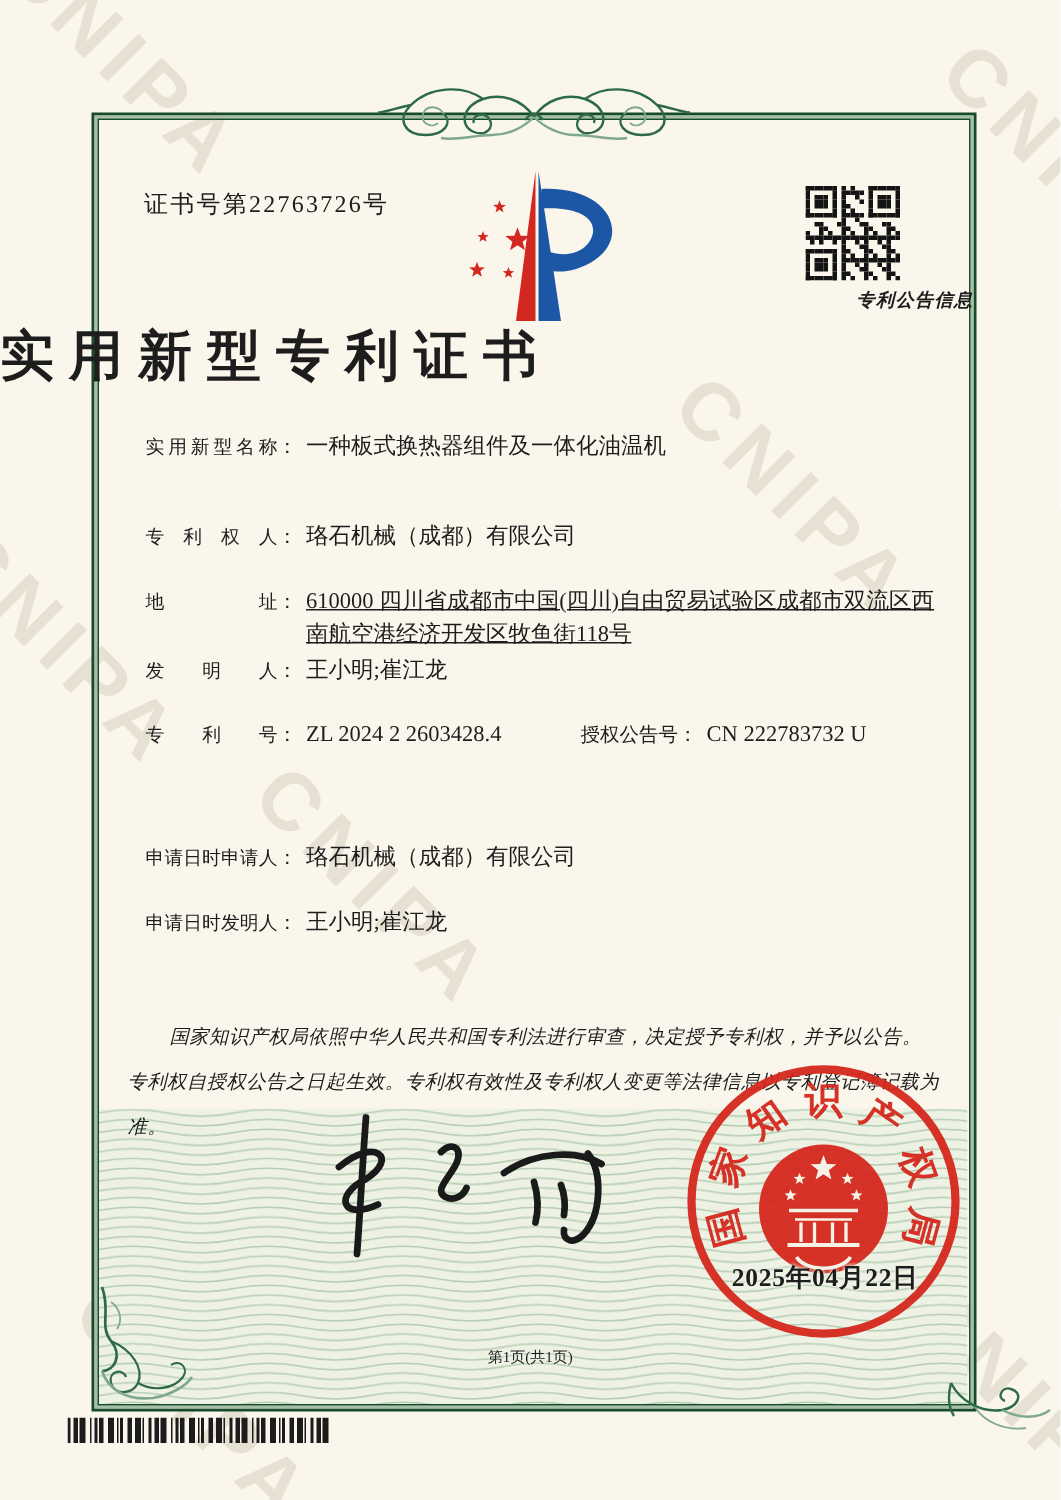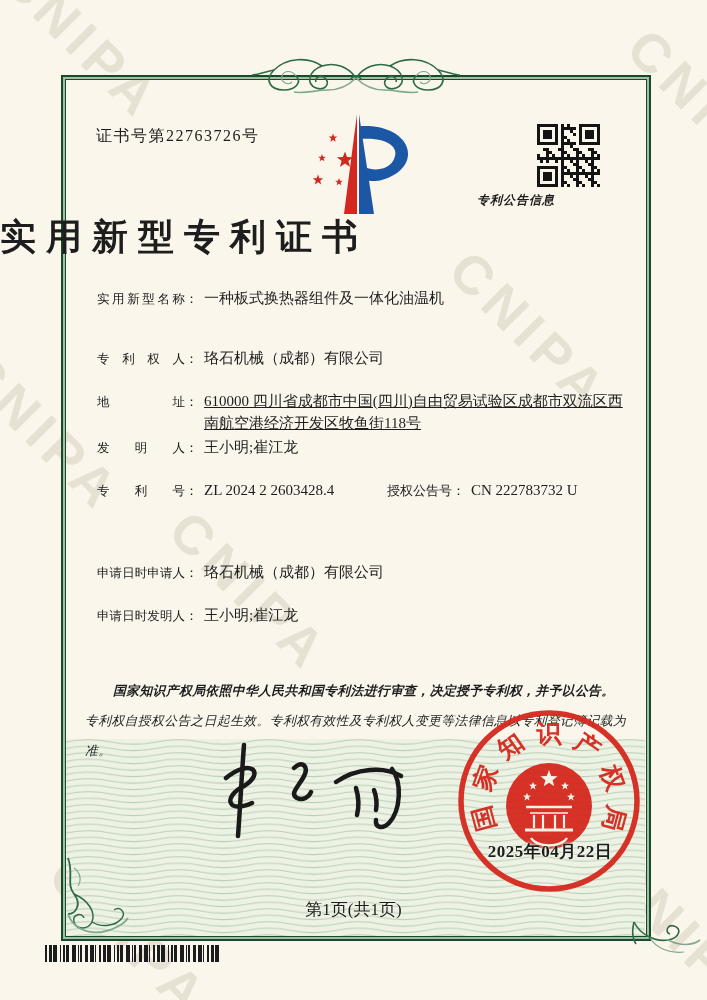--- a/index.html
+++ b/index.html
@@ -17,50 +17,50 @@
   .frame{position:absolute;left:61px;top:75px;width:590px;height:866px;
          border:2.5px solid #17492b;box-sizing:border-box;}
   .frame-m{position:absolute;inset:0;border:2px solid #a3c0a4;}
   .frame-i{position:absolute;inset:0;border:1px solid #17492b;}
   .waves{position:absolute;left:66px;top:739px;z-index:1;}
   .orn{position:absolute;z-index:3;}
   
   .certno{position:absolute;left:96px;top:126px;font-size:16px;letter-spacing:1.5px;z-index:4;}
   .logo{position:absolute;left:293px;top:110px;z-index:4;}
   .qrbox{position:absolute;left:537px;top:124px;z-index:4;}
-  .qrlabel{position:absolute;left:477px;top:192px;width:128px;text-align:left;
+  .qrlabel{position:absolute;left:521px;top:192px;width:128px;text-align:right;
            font-size:12px;font-weight:bold;font-style:italic;letter-spacing:1px;z-index:4;}
   .title{position:absolute;left:0;top:213px;width:707px;text-align:left;
          font-size:36px;font-weight:600;letter-spacing:10px;z-index:4;}
   
   .row{position:absolute;left:97px;width:540px;font-size:15px;line-height:22px;z-index:4;}
   .flabel{display:inline-block;width:88px;font-size:12.5px;vertical-align:baseline;
           text-align:justify;text-align-last:justify;text-justify:inter-character;}
   .colon{font-size:13px;margin-right:6px;}
   .fvalue{font-size:15px;}
   .addr .fvalue{display:inline-block;width:430px;vertical-align:top;text-decoration:underline;}
   .rpair{position:absolute;left:290px;top:0;}
   .rlabel{font-size:13px;text-align:right;}
   .r0{top:287px}.r1{top:347px}.r2{top:390px}.r3{top:436px}
   .r4{top:479px}.r5{top:519px}.r6{top:561px}.r7{top:604px}
   
   .statement{position:absolute;left:85px;top:676px;width:552px;font-size:12.8px;
              font-style:italic;letter-spacing:.4px;line-height:30px;z-index:4;}
-  .st1{text-indent:28px;font-weight:bold;}
+  .st1{text-indent:28px;}
   
   .bureau{position:absolute;left:123px;top:779px;z-index:4;
           font-family:"Liberation Sans","DejaVu Sans",sans-serif;font-size:16.5px;letter-spacing:2px;}
   .bureau div{margin-bottom:11px;}
   .sig{position:absolute;left:198px;top:740px;z-index:4;}
   .seal{position:absolute;left:454px;top:706px;z-index:5;opacity:.95;}
   .sealdate{position:absolute;left:462px;top:840px;width:176px;text-align:center;z-index:6;
             font-size:17px;font-weight:600;letter-spacing:.5px;
             text-shadow:0 0 3px #f2f4e8,0 0 3px #f2f4e8;}
   .pagenum{position:absolute;left:0;top:898px;width:707px;text-align:center;
-           font-size:17px;z-index:4;text-shadow:0 0 3px #eef2e4;}
+           font-size:10px;z-index:4;text-shadow:0 0 3px #eef2e4;}
   .barcode{position:absolute;left:45px;top:945px;z-index:4;}
 </style>
 </head>
 <body>
 
 <div class="page">
 
   <span class="wm wm1">CNIPA</span>
   <span class="wm wm2">CNIPA</span>
   <span class="wm wm3">CNIPA</span>

